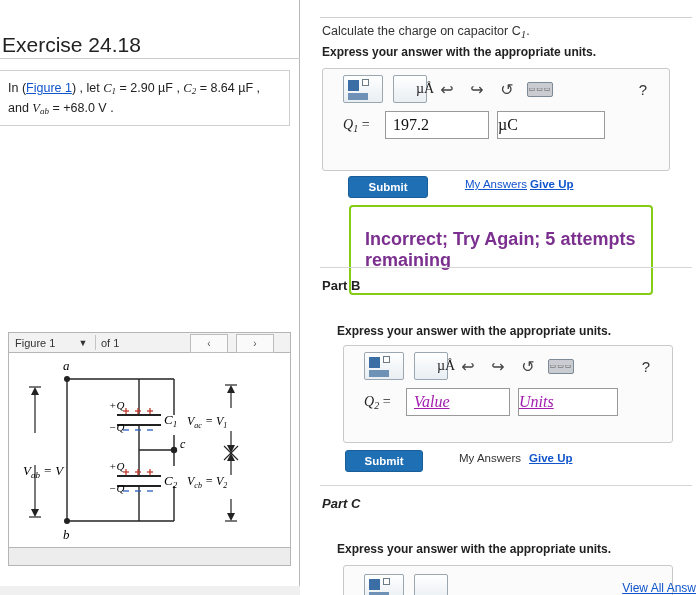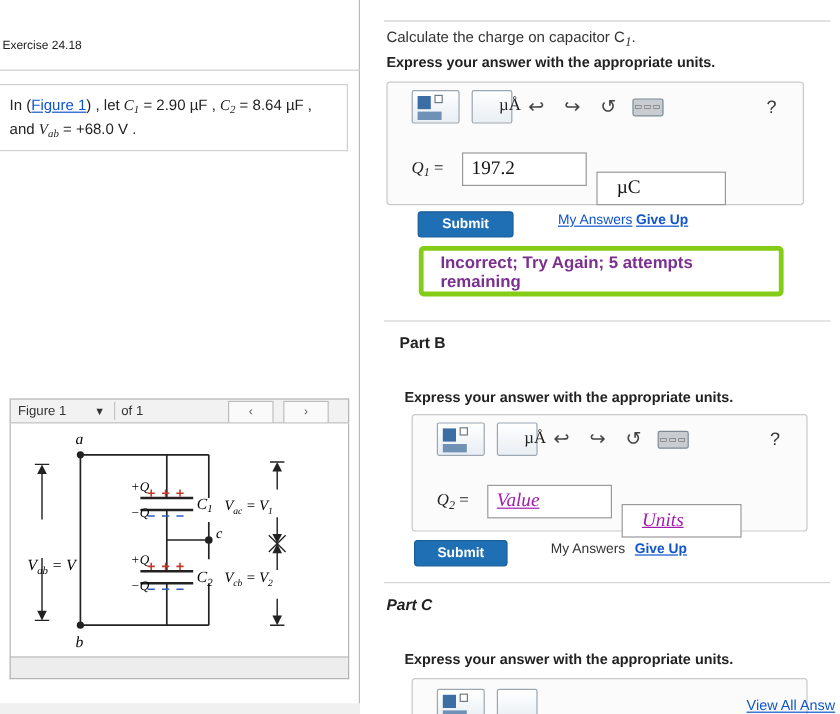--- a/index.html
+++ b/index.html
@@ -16,21 +16,21 @@
   .page { position:relative; width:700px; height:595px; }
 
   
   .left {
     position:absolute; left:0; top:0; width:300px; height:595px;
     background:#ffffff;
     border-right:1px solid #b9b9b9;
   }
   .ex-title {
     position:absolute; left:0; top:33px; width:300px;
-    font-size:10px; color:#222;
+    font-size:21px; color:#222;
     padding-left:2px;
   }
   .ex-rule {
     position:absolute; left:0; top:58px; width:300px; height:1px; background:#ccc;
   }
   .ex-box {
     position:absolute; left:0px; top:70px; width:290px; height:56px;
     border:1px solid #cfcfcf; border-left:none;
     background:#fff;
     padding:8px 10px 0 8px;
@@ -133,38 +133,38 @@
     font-family:"Liberation Serif", serif; font-size:14px; font-style:italic;
     width:34px;
   }
   .entry-input {
     height:28px; border:1px solid #999; background:#fff;
     display:flex; align-items:center; padding-left:7px;
     font-family:"Liberation Serif", serif; font-size:16px; color:#111;
   }
   .entry-units {
     height:28px; border:1px solid #999; background:#fff;
-    display:flex; align-items:center; padding-left:16px;
-    font-family:"Liberation Serif", serif; font-size:16px; color:#111;margin-top:32px;
+    display:flex; align-items:center; padding-left:0;
+    font-family:"Liberation Serif", serif; font-size:16px; color:#111;
   }
   .placeholder { color:#a21caf; font-style:italic;text-decoration:underline; }
 
   .submit-btn {
     background:#1f6fb5; color:#fff; border:1px solid #1a5e99;
     border-radius:3px; font-weight:bold; font-size:11.5px;
     padding:4px 16px; text-align:center;
   }
   .link-a { color:#1155cc; text-decoration:underline; font-size:11.5px; }
   .link-plain { color:#333; font-size:11.5px; }
   .link-gu { color:#1155cc; text-decoration:underline; font-weight:bold; font-size:11.5px;}
 
   .incorrect {
-    border:4px solid #84cc16; border-radius:4px; background:#fff;
-    color:#7b2f8f; font-weight:bold; font-size:14px;
-    padding:1px 14px; display:inline-block;
+    border:2px solid #84cc16; border-radius:4px; background:#fff;
+    color:#7b2f8f; font-weight:bold; font-size:18px;
+    padding:22px 14px; display:inline-block;
   }
   .part-head { font-weight:bold; font-size:13px; color:#222; }
   .sect-rule { height:1px; background:#d5d5d5; }
   .view-all {
     position:absolute; right:4px; bottom:0px; font-size:12px; color:#1155cc;
     text-decoration:underline;
   }
   .scrollbar-left {
     position:absolute; left:0; bottom:0; width:300px; height:9px; background:#f0f0f0;
   }
@@ -332,21 +332,21 @@
     </div>
 
     <div class="submit-btn" style="position:absolute; left:47px; top:176px; width:80px;">Submit</div>
     <a class="link-a" style="position:absolute; left:164px; top:178px;" href="#">My Answers</a>
     <a class="link-gu" style="position:absolute; left:229px; top:178px;" href="#">Give Up</a>
 
     <div class="incorrect" style="position:absolute; left:48px; top:205px; width:304px;">Incorrect; Try Again; 5 attempts remaining</div>
 
     <div class="sect-rule" style="position:absolute; left:19px; top:267px; width:372px;"></div>
 
-    <div class="part-head" style="position:absolute; left:21px; top:278px;margin-left:11px;">Part B</div>
+    <div class="part-head" style="position:absolute; left:21px; top:278px;">Part B</div>
 
 
     <div style="position:absolute; left:36px; top:324px;" class="bold-line">Express your answer with the appropriate units.</div>
 
     <div class="ans-card" style="position:absolute; left:42px; top:345px; width:330px; height:98px;">
       <div class="tool-row">
         <div class="tool-sq">
           <span class="bigbox"></span>
             <span class="smbox"></span>
             <span class="botbox"></span>

